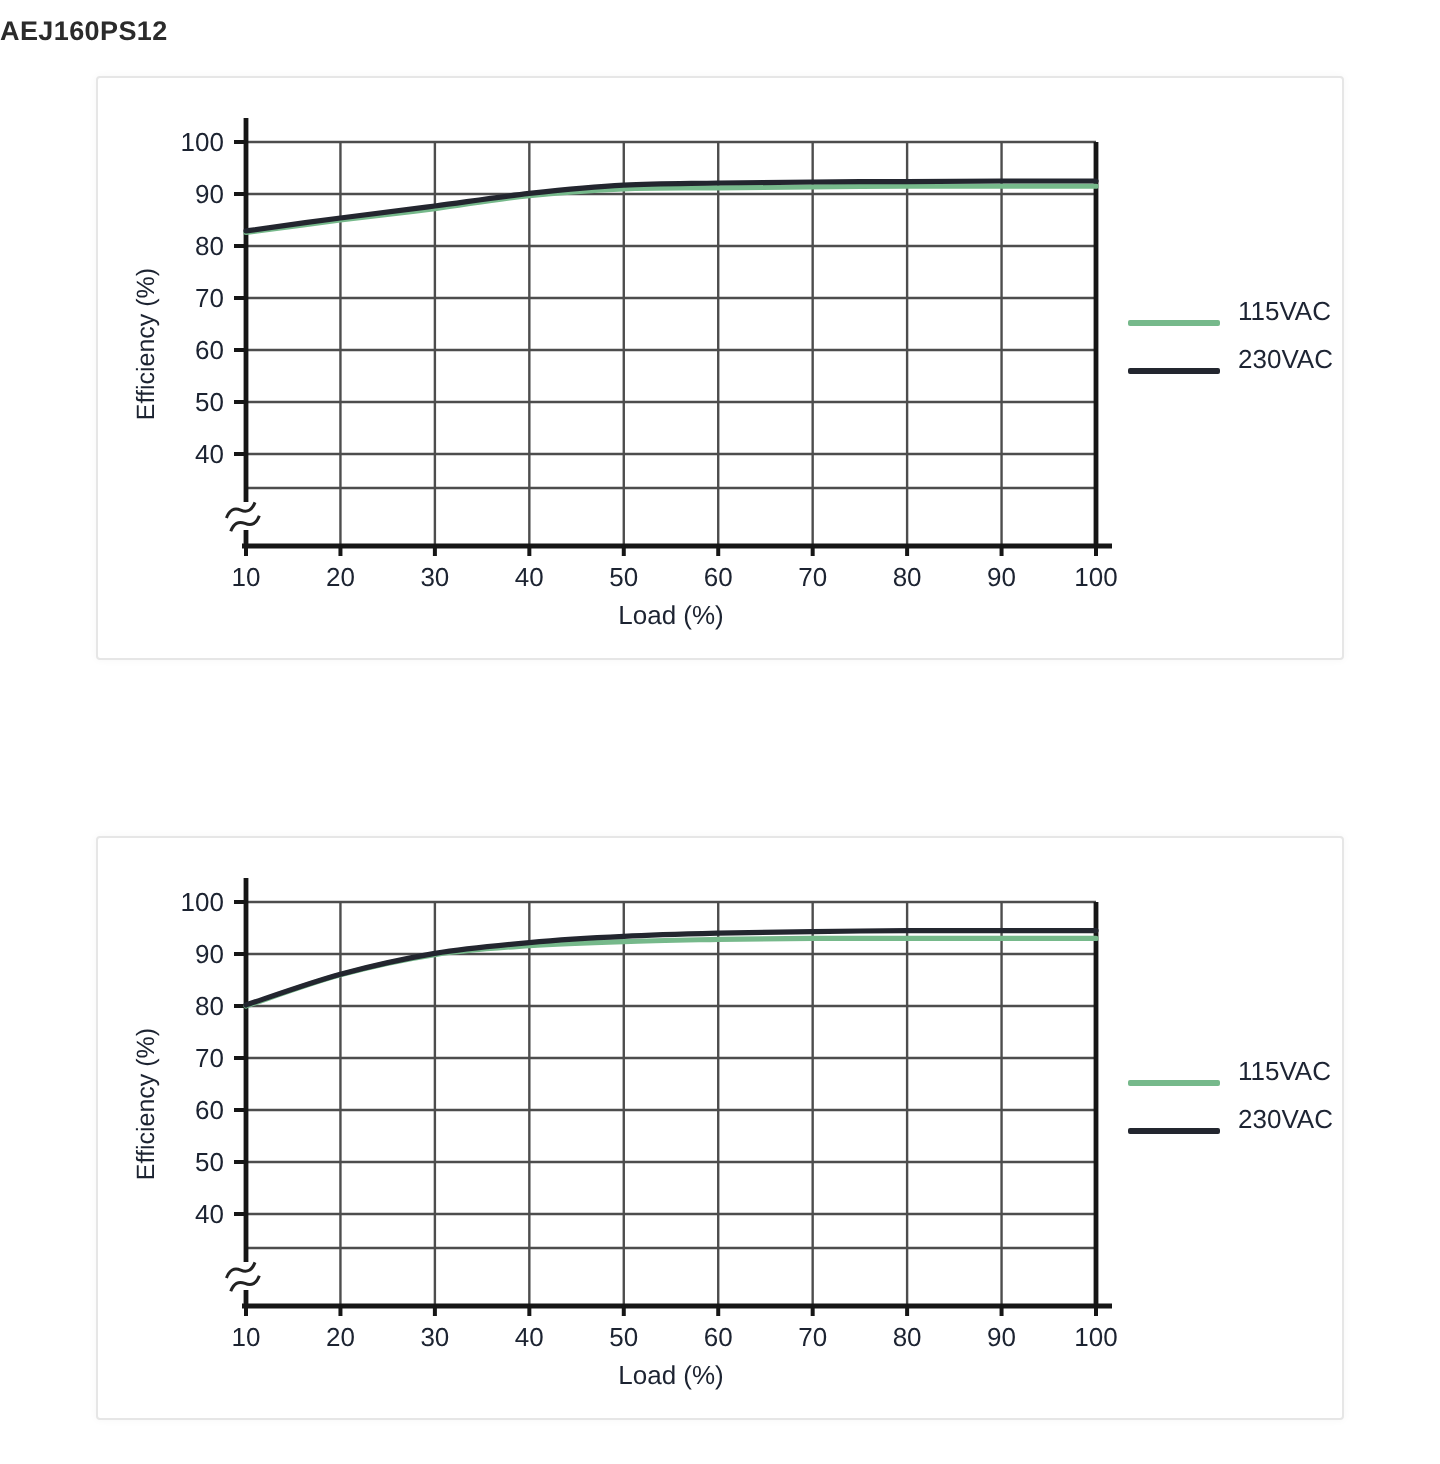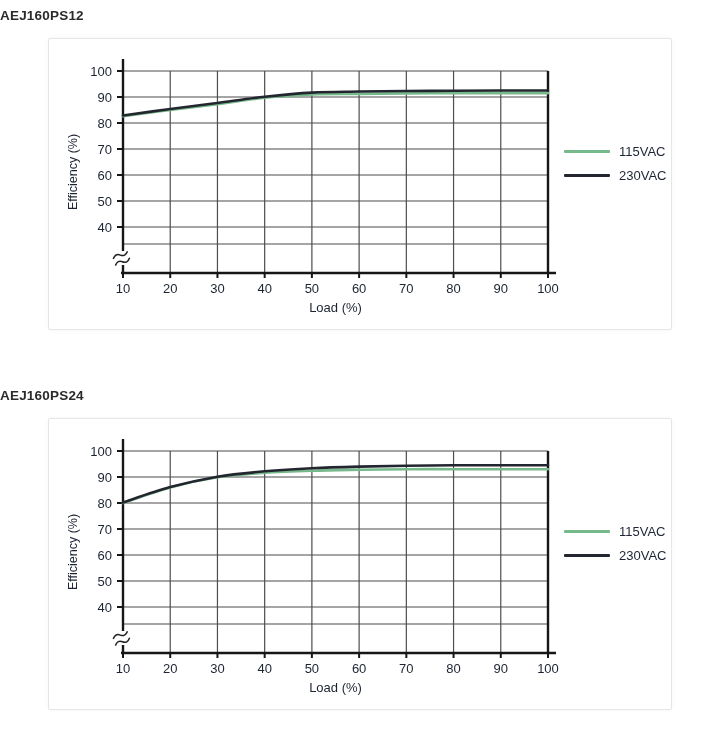--- a/index.html
+++ b/index.html
@@ -39,21 +39,21 @@
     display: block;
   }
   .legend {
     position: absolute;
     left: 515px;
     top: 100px;
     width: 105px;
   }
   .legend-item {
     display: flex;
-    align-items: center;
+    align-items: flex-end;
     height: 24px;
   }
   .legend-line {
     display: inline-block;
     width: 46px;
     height: 3px;
     border-radius: 1px;
     margin-right: 9px;
     flex: 0 0 auto;
   }
@@ -142,21 +142,20 @@
         <span class="legend-line" style="background: rgb(118, 185, 139);"></span>
         <span class="legend-label">115VAC</span>
       </div>
       <div class="legend-item">
         <span class="legend-line" style="background: rgb(35, 38, 47);"></span>
         <span class="legend-label">230VAC</span>
       </div>
     </div>
   </div>
 
-  <div class="chart-title" style="top:388px">AEJ160PS24</div>
 
   <div class="chart-card" style="top:418px">
     <svg class="plot-svg" viewBox="0 0 622 288">
         <line x1="74" y1="188" x2="499" y2="188" stroke="#4d4d4d" stroke-width="1.2"></line>
         <line x1="74" y1="162" x2="499" y2="162" stroke="#4d4d4d" stroke-width="1.2"></line>
         <line x1="74" y1="136" x2="499" y2="136" stroke="#4d4d4d" stroke-width="1.2"></line>
         <line x1="74" y1="110" x2="499" y2="110" stroke="#4d4d4d" stroke-width="1.2"></line>
         <line x1="74" y1="84" x2="499" y2="84" stroke="#4d4d4d" stroke-width="1.2"></line>
         <line x1="74" y1="58" x2="499" y2="58" stroke="#4d4d4d" stroke-width="1.2"></line>
         <line x1="74" y1="32" x2="499" y2="32" stroke="#4d4d4d" stroke-width="1.2"></line>

